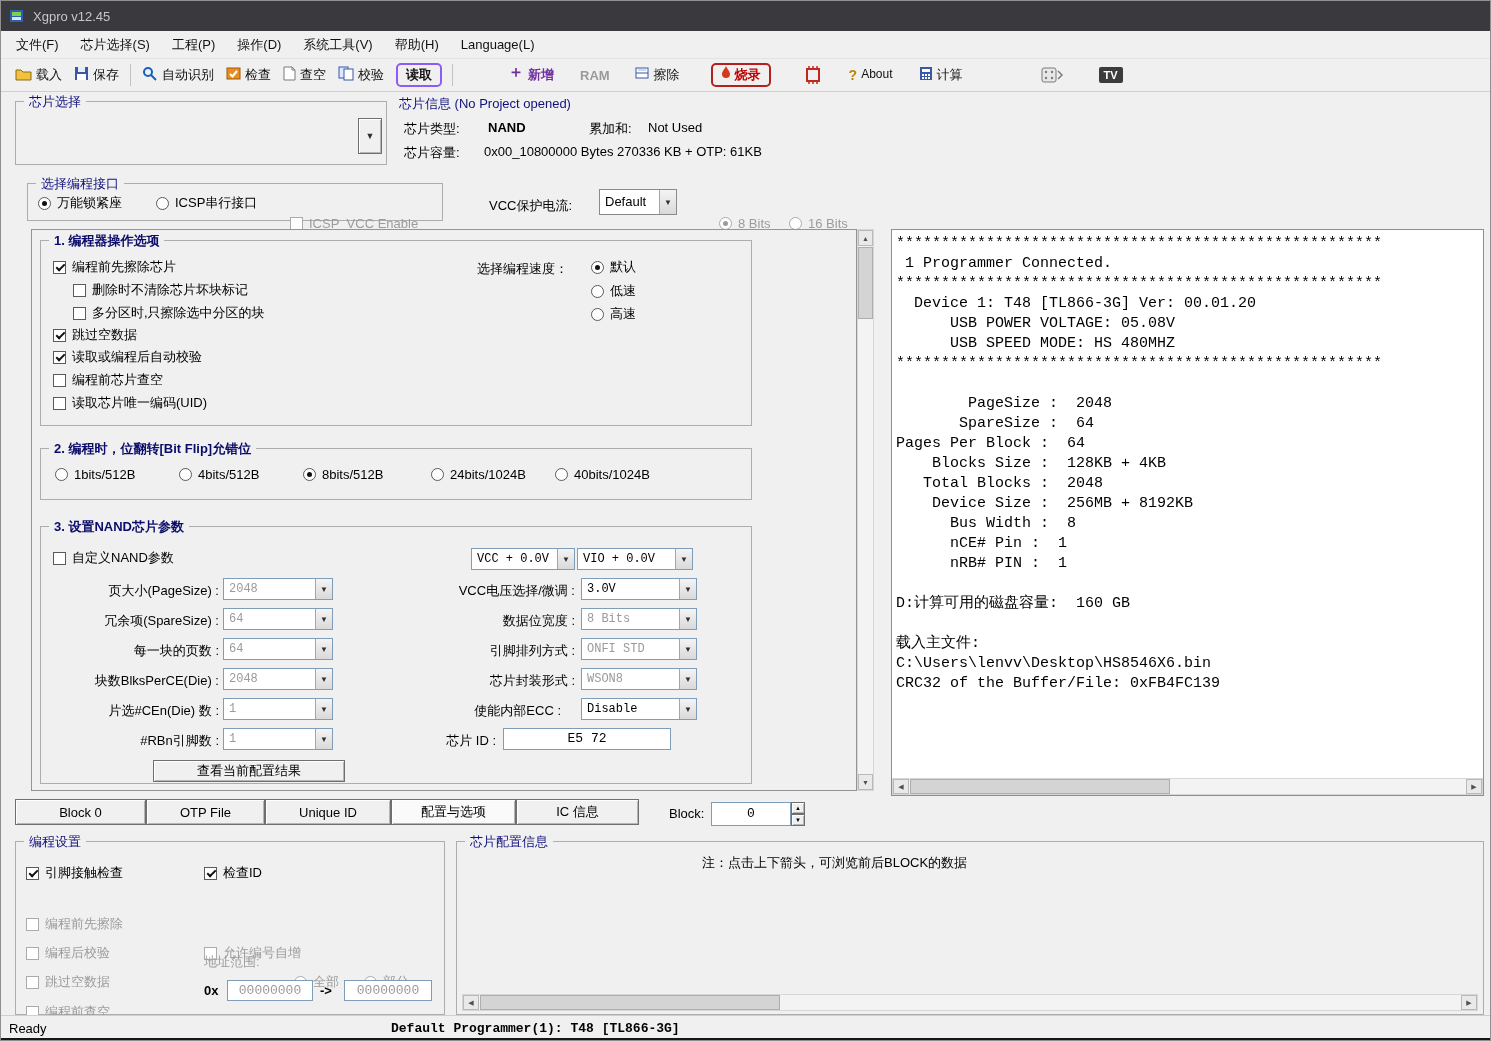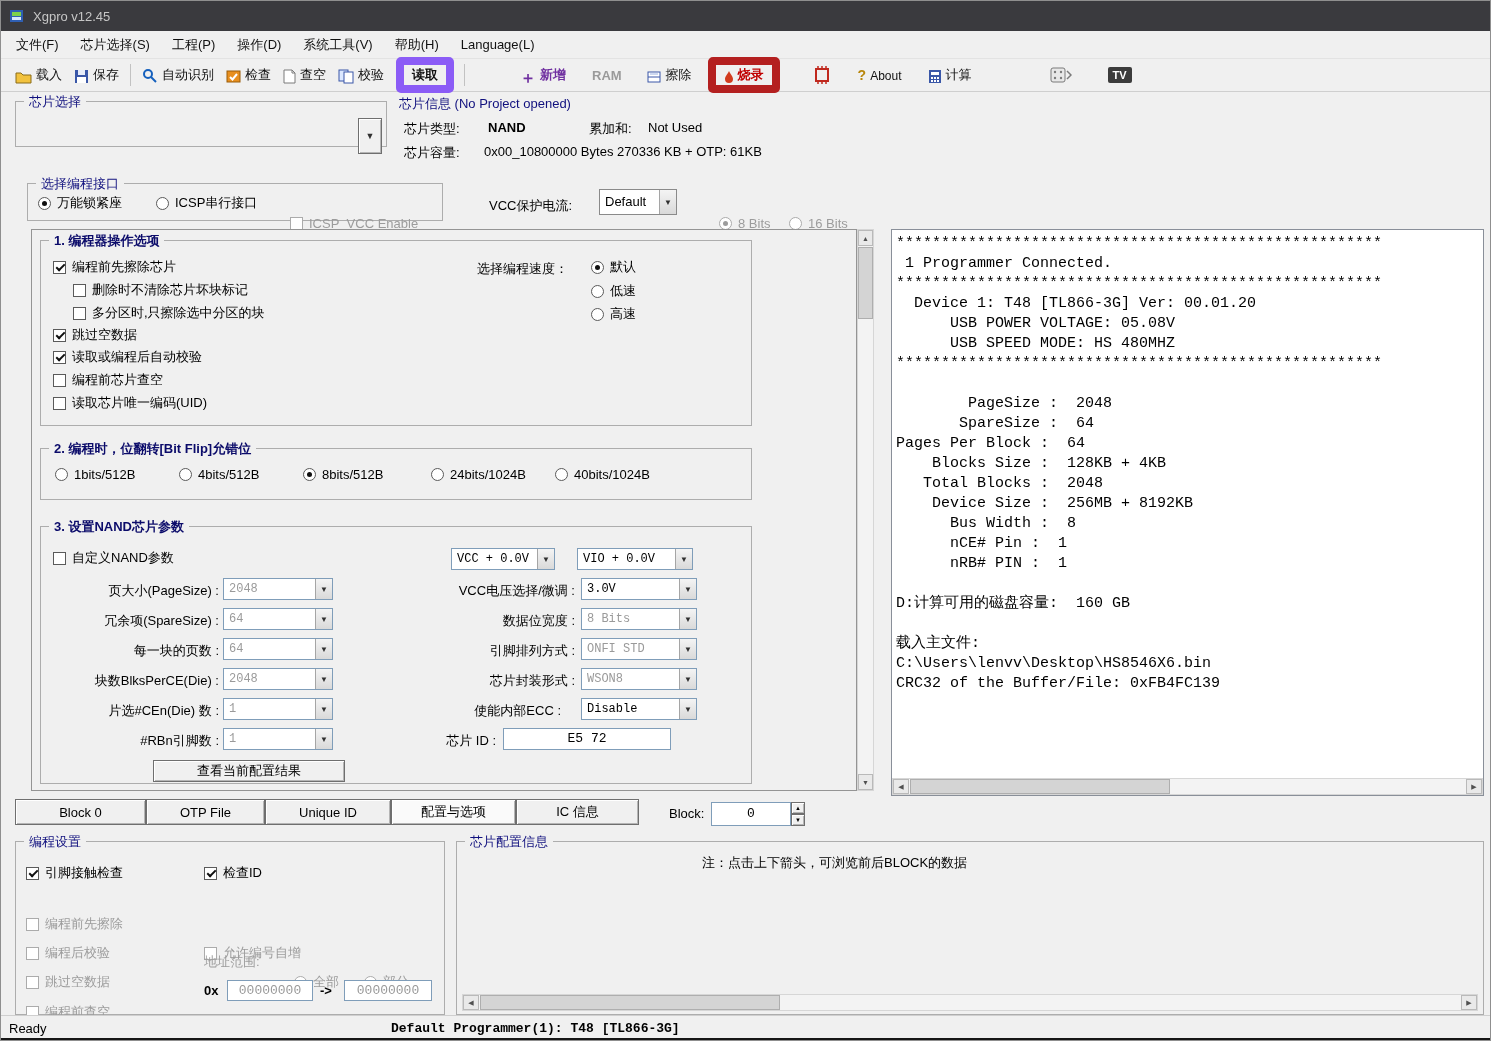--- a/index.html
+++ b/index.html
@@ -10,23 +10,23 @@
   
   .titlebar { position:absolute; left:0; top:0; width:1491px; height:30px; background:#3a3a3e; display:flex; align-items:center; padding-left:8px; gap:8px; }
   .titlebar .ttext { color:#c6c6c6; font-size:13px; }
 
   
   .menubar { position:absolute; left:0; top:30px; width:1491px; height:27px; background:#f0f0f0; display:flex; align-items:center; padding-left:4px; }
   .menubar .mitem { font-size:13px; color:#111; padding:0 11px; line-height:27px; cursor:default; }
 
   
   .toolbar { position:absolute; left:0; top:57px; width:1491px; height:34px; background:#f0f0f0; border-top:1px solid #e3e3e3; border-bottom:1px solid #cfcfcf; display:flex; align-items:center; padding:0 8px; }
-  .tbtn { display:flex; align-items:flex-end; gap:4px; padding:2px 6px; font-size:13px; color:#111; white-space:nowrap; }
+  .tbtn { display:flex; align-items:flex-start; gap:4px; padding:2px 6px; font-size:13px; color:#111; white-space:nowrap; }
   .tsep { width:1px; height:22px; background:#c2c2c2; margin:0 5px; flex:none; }
-  .tboxed { border:8px solid #8b5cf6; border-radius:5px; padding:1px 8px; font-weight:bold; }
+  .tboxed { border:2px solid #8b5cf6; border-radius:5px; padding:1px 8px; font-weight:bold; }
   .tboxed.red { border-color:#b42020; color:#c00000; }
   .tgray { color:#9a9a9a; font-weight:bold; }
   .ic { flex:none; display:block; }
 
   
   .gb { position:absolute; border:1px solid #adadad; }
   .gb-legend { position:absolute; top:-9px; left:8px; background:#f0f0f0; padding:0 5px; font-size:13px; color:#10107e; white-space:nowrap; }
   .gb-legend.bold { font-weight:bold; color:#0b0b6a; }
 
   
@@ -148,21 +148,21 @@
       <span>RAM</span>
     </div>
     <div class="tbtn" style="margin-left:12px">
       <svg class="ic" width="16" height="14">
         <rect x="2" y="2" width="12" height="10" fill="#ffffff" stroke="#3a57a8"></rect>
         <path d="M2 7h12" stroke="#3a57a8"></path>
         <path d="M4 4h8" stroke="#9bb0e0"></path>
       </svg>
       <span>擦除</span>
     </div>
-    <div class="tbtn tboxed red" style="margin-left:10px">
+    <div class="tbtn tboxed red" style="margin-left:25px">
       <svg class="ic" width="10" height="13">
         <path d="M5 0C6 3 9 5 9 8a4 4 0 1 1-8 0C1 5 4 3 5 0z" fill="#d23b1e"></path>
       </svg>
       <span>烧录</span>
     </div>
     <div class="tbtn" style="margin-left:26px">
       <svg class="ic" width="20" height="18">
         <rect x="4" y="3" width="12" height="12" fill="none" stroke="#c0281e" stroke-width="2"></rect>
         <path d="M6 0v3M10 0v3M14 0v3M6 15v3M10 15v3M14 15v3" stroke="#c0281e" stroke-width="1.5"></path>
       </svg>
@@ -192,21 +192,21 @@
         <circle cx="11" cy="6" r="1.2" fill="#7a7a7a"></circle>
           <circle cx="11" cy="12" r="1.2" fill="#7a7a7a"></circle>
         <path d="M17 5l4 4-4 4" fill="none" stroke="#7a7a7a" stroke-width="1.5"></path>
       </svg>
     </div>
     <div class="tbtn" style="margin-left:30px;background:#3c3c3c;border-radius:2px;padding:2px 5px">
       <span style="color:#fff;font-weight:bold;font-size:11px">TV</span>
     </div>
   </div>
 
-  <div class="gb" style="left:14px;top:100px;width:372px;height:46px">
+  <div class="gb" style="left:14px;top:100px;width:372px;height:64px">
     <span class="gb-legend">芯片选择</span>
     <div class="btn3d" style="left:342px;top:16px;width:24px;height:36px">
       <span style="font-size:9px;color:#303030">▼</span>
     </div>
   </div>
 
   <span class="lab navy" style="left:398px;top:94px">芯片信息 (No Project opened)</span>
   <span class="lab" style="left:403px;top:119px">芯片类型:</span>
   <span class="lab" style="left:487px;top:119px;font-weight:bold">NAND</span>
   <span class="lab" style="left:588px;top:119px">累加和:</span>
@@ -346,21 +346,21 @@
       <div class="combo gray" style="left:182px;top:171px;width:110px">
         <span class="val">1</span>
         <span class="btn">▼</span>
       </div>
       <span class="lab right" style="left:8px;top:205px;width:170px">#RBn引脚数 :</span>
       <div class="combo gray" style="left:182px;top:201px;width:110px">
         <span class="val">1</span>
         <span class="btn">▼</span>
       </div>
 
-      <div class="combo" style="left:410px;top:21px;width:104px">
+      <div class="combo" style="left:430px;top:21px;width:104px">
         <span class="val">VCC + 0.0V</span>
         <span class="btn">▼</span>
       </div>
       <div class="combo" style="left:536px;top:21px;width:116px">
         <span class="val">VIO + 0.0V</span>
         <span class="btn">▼</span>
       </div>
 
       <span class="lab right" style="left:330px;top:55px;width:204px">VCC电压选择/微调 :</span>
       <div class="combo" style="left:540px;top:51px;width:116px">

